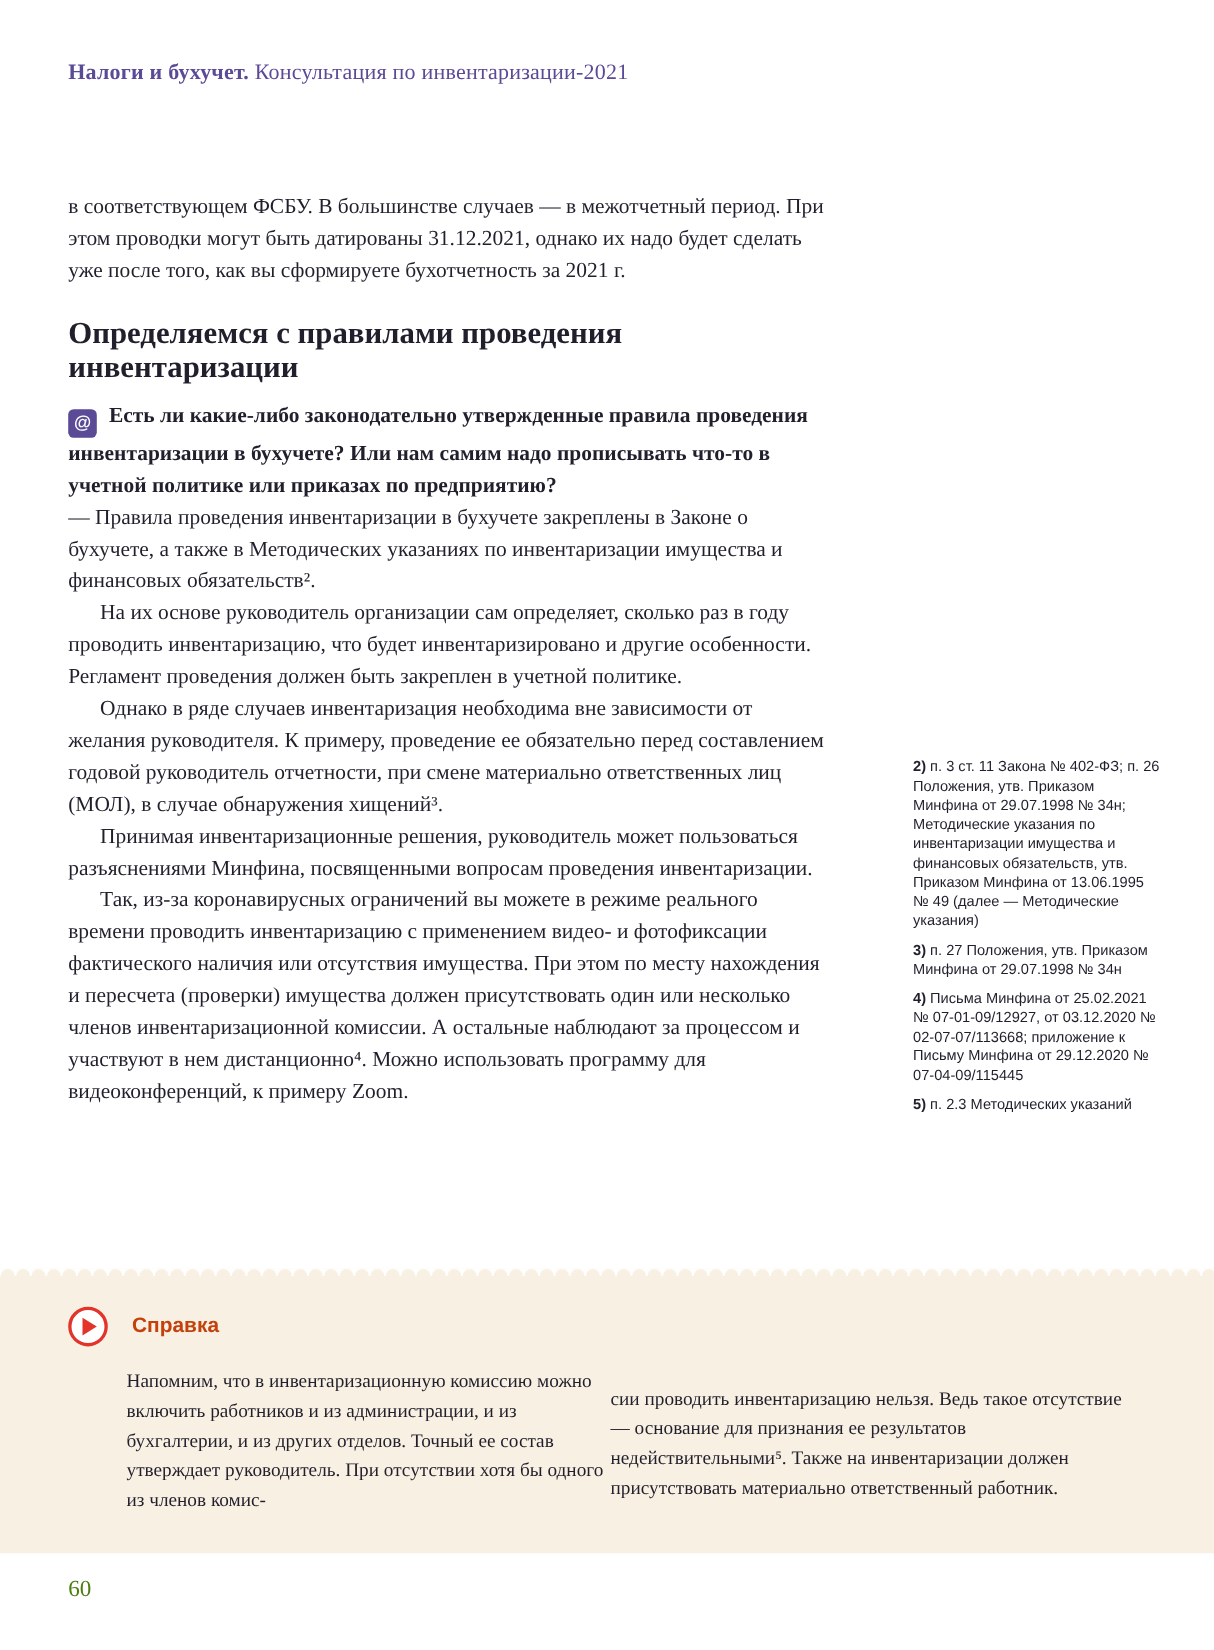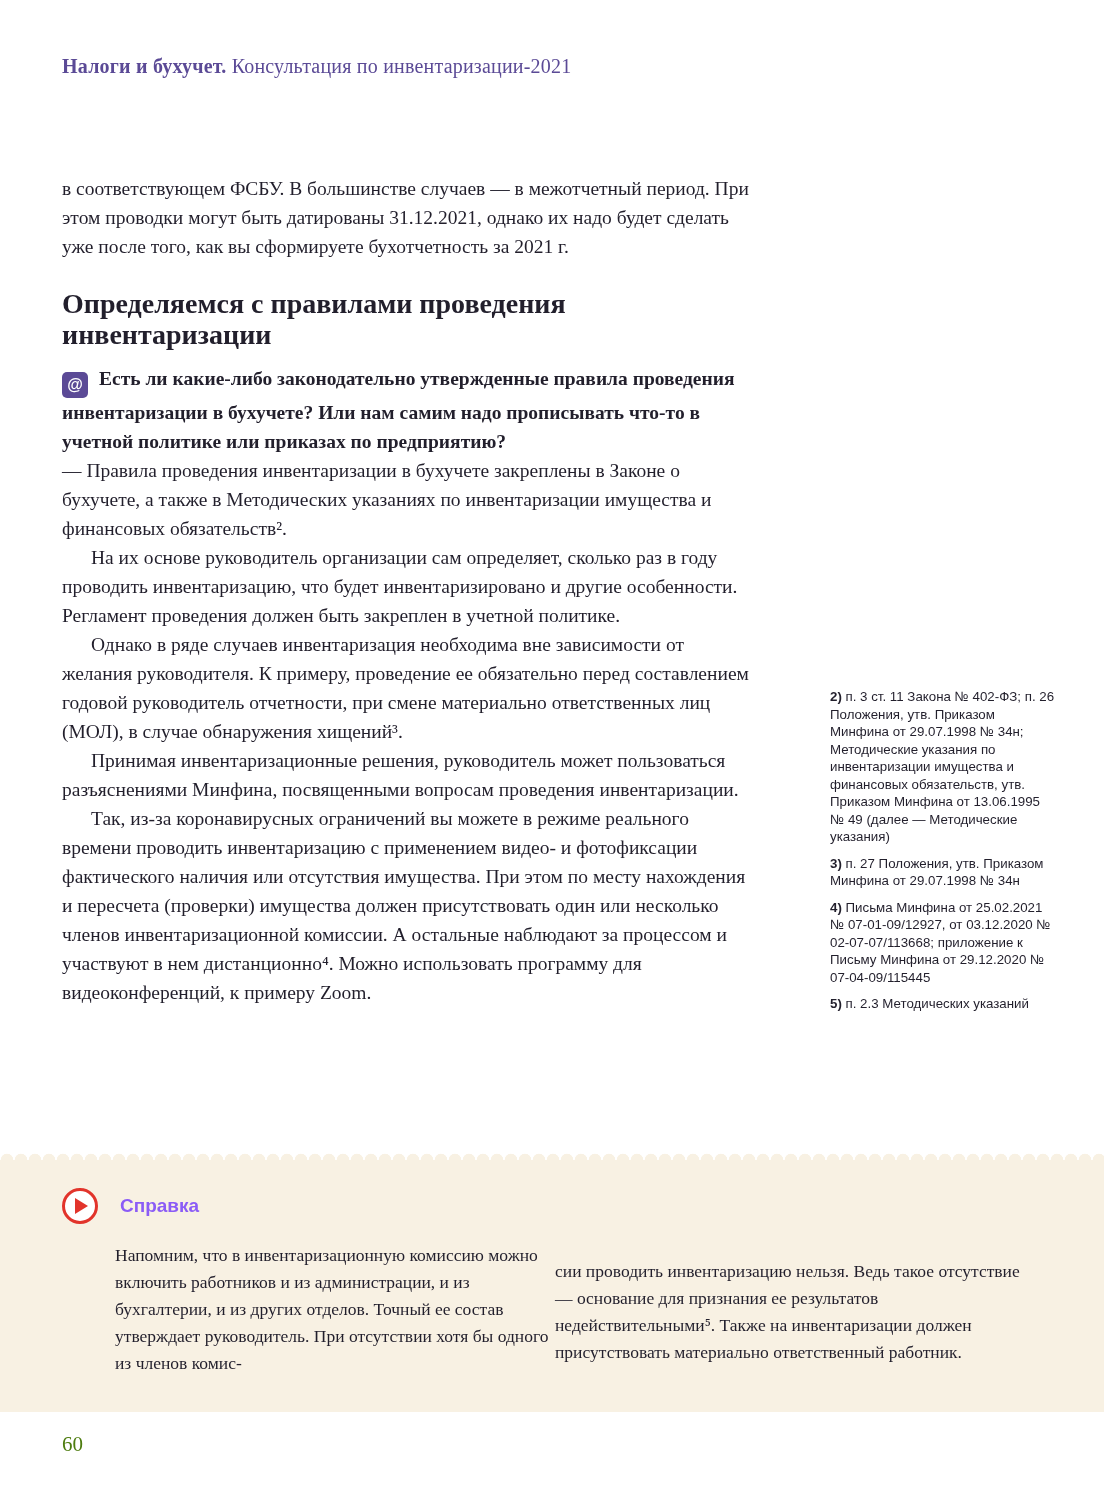--- a/index.html
+++ b/index.html
@@ -123,21 +123,21 @@
     height: 0;
     border-left: 13px solid #e2342b;
     border-top: 8px solid transparent;
     border-bottom: 8px solid transparent;
   }
   .spravka-title {
     margin-left: 22px;
     font-family: "Liberation Sans", "DejaVu Sans", sans-serif;
     font-weight: bold;
     font-size: 19px;
-    color: #8b5cf6;
+    color: #c2410c;
   }
   .spravka-cols {
     position: absolute;
     left: 115px;
     top: 82px;
     right: 70px;
     display: flex;
   }
   .spravka-col {
     margin: 0;

